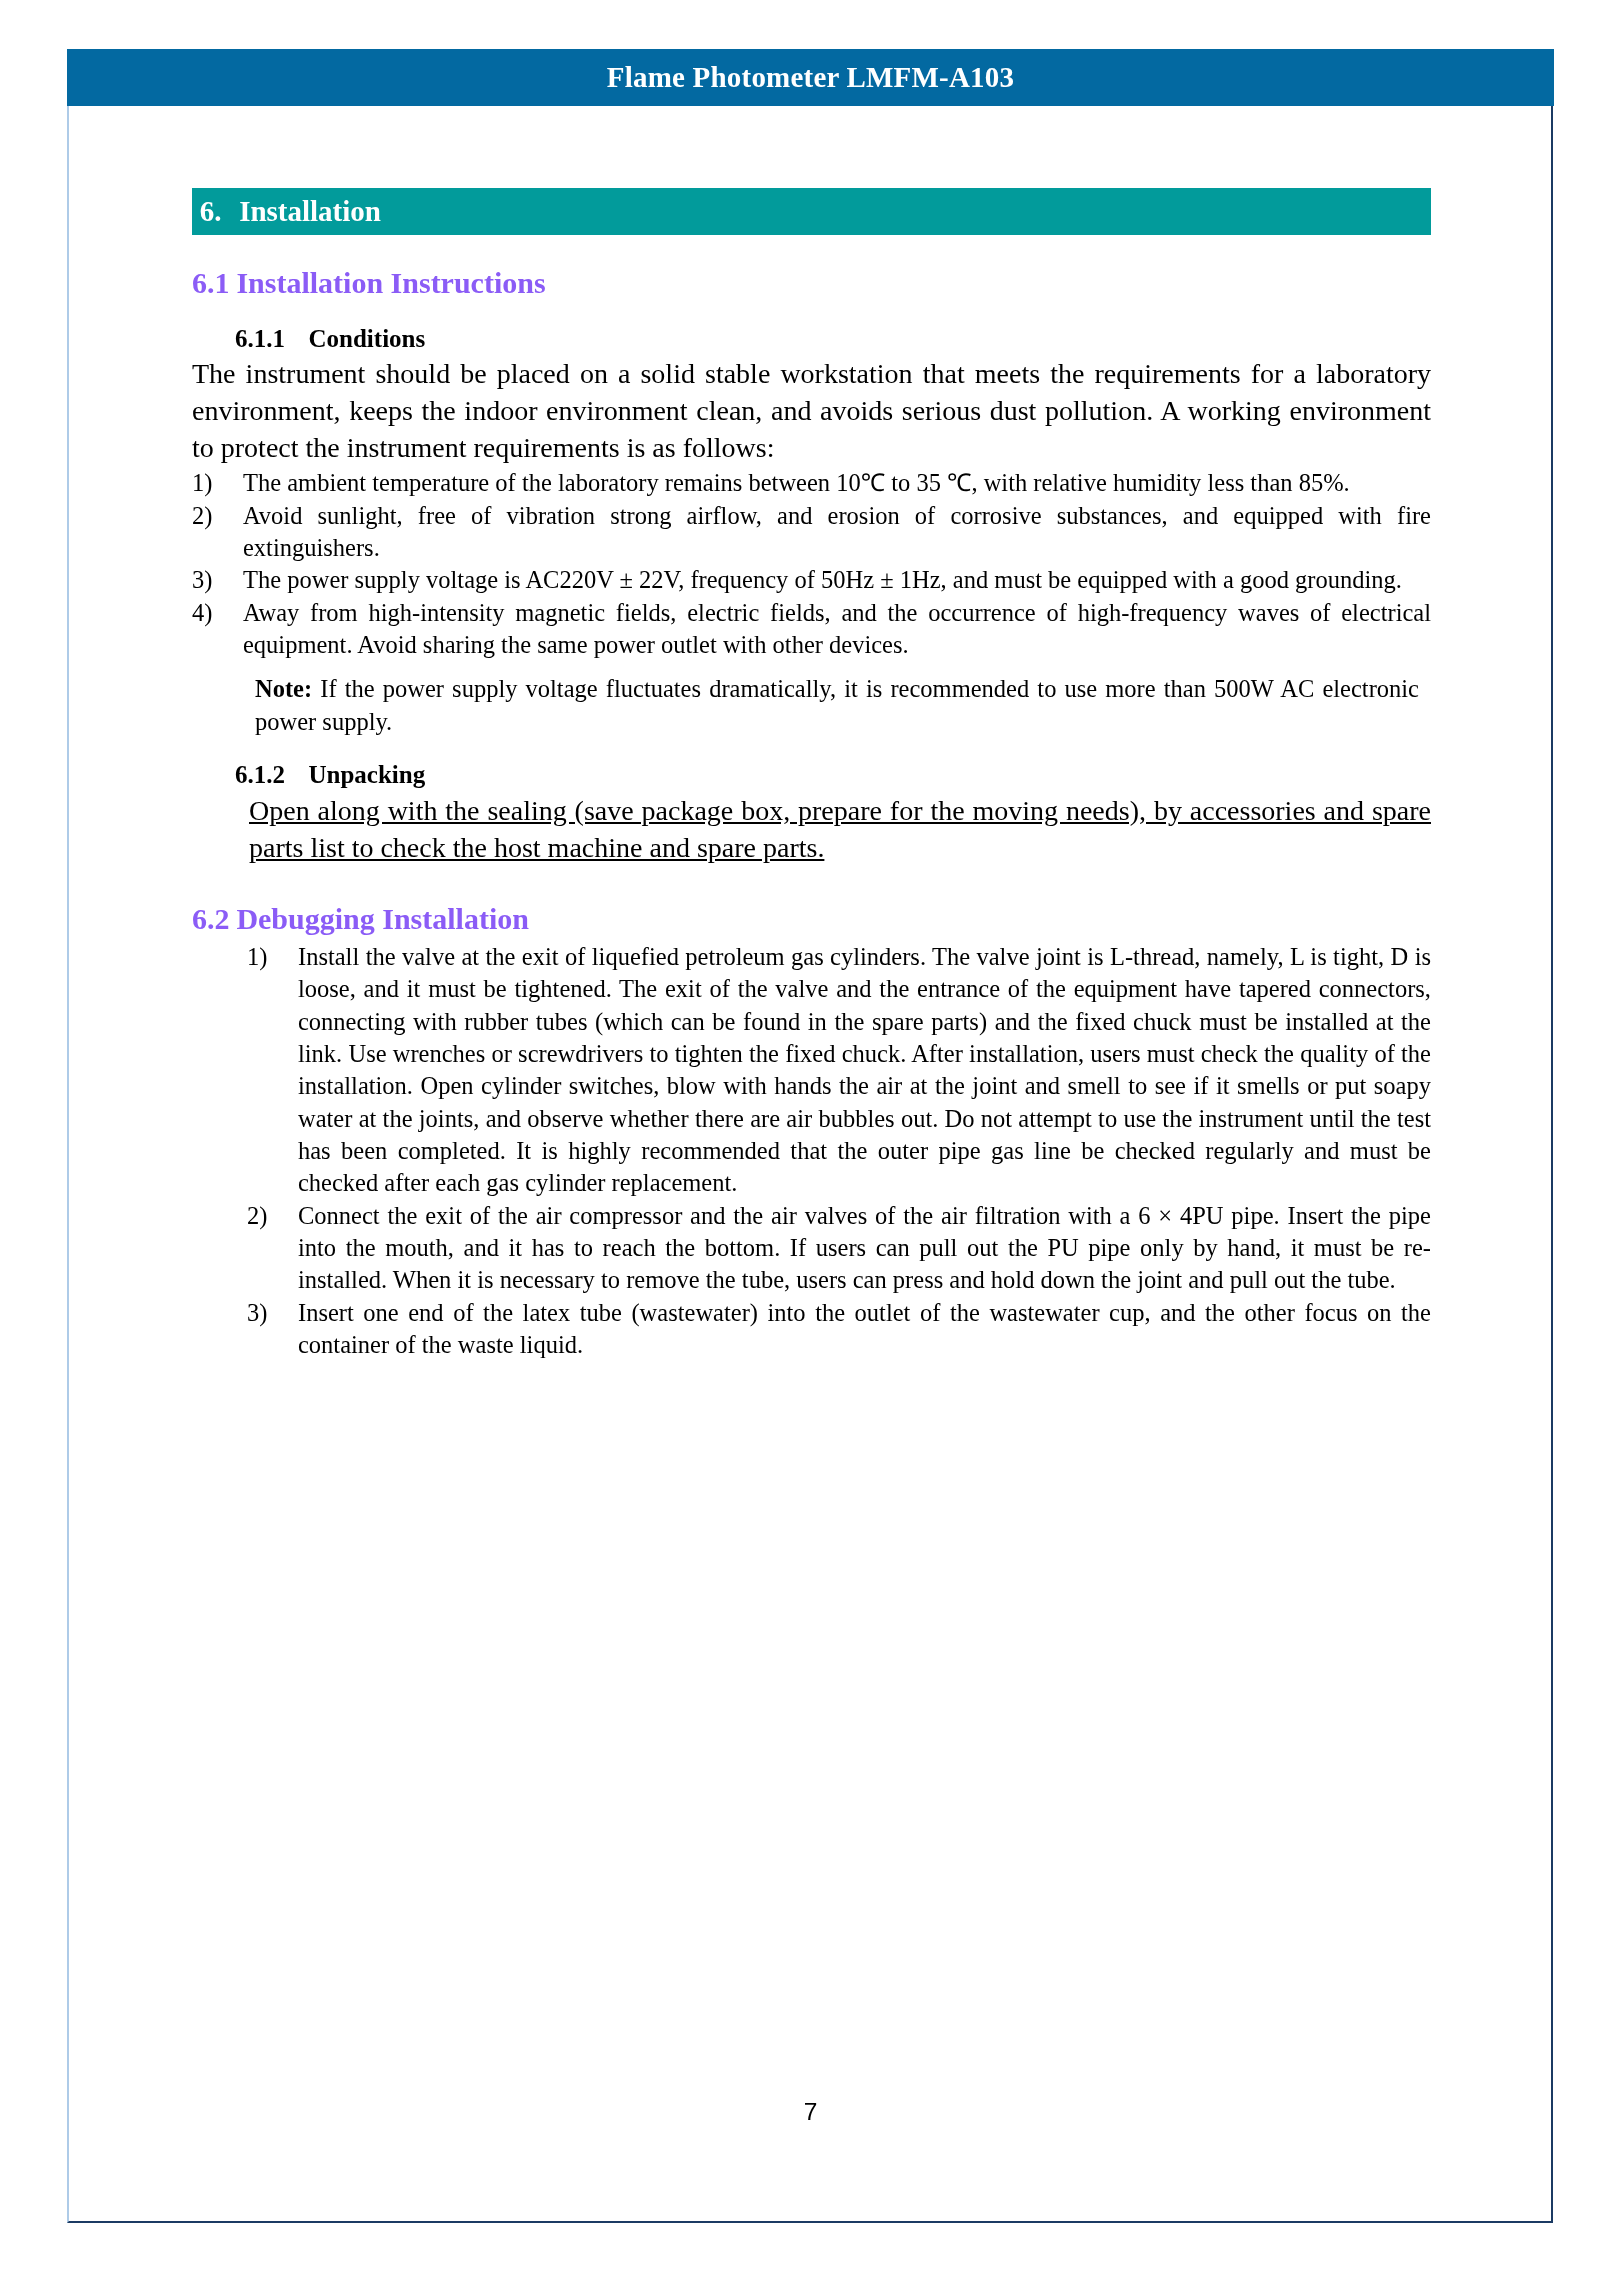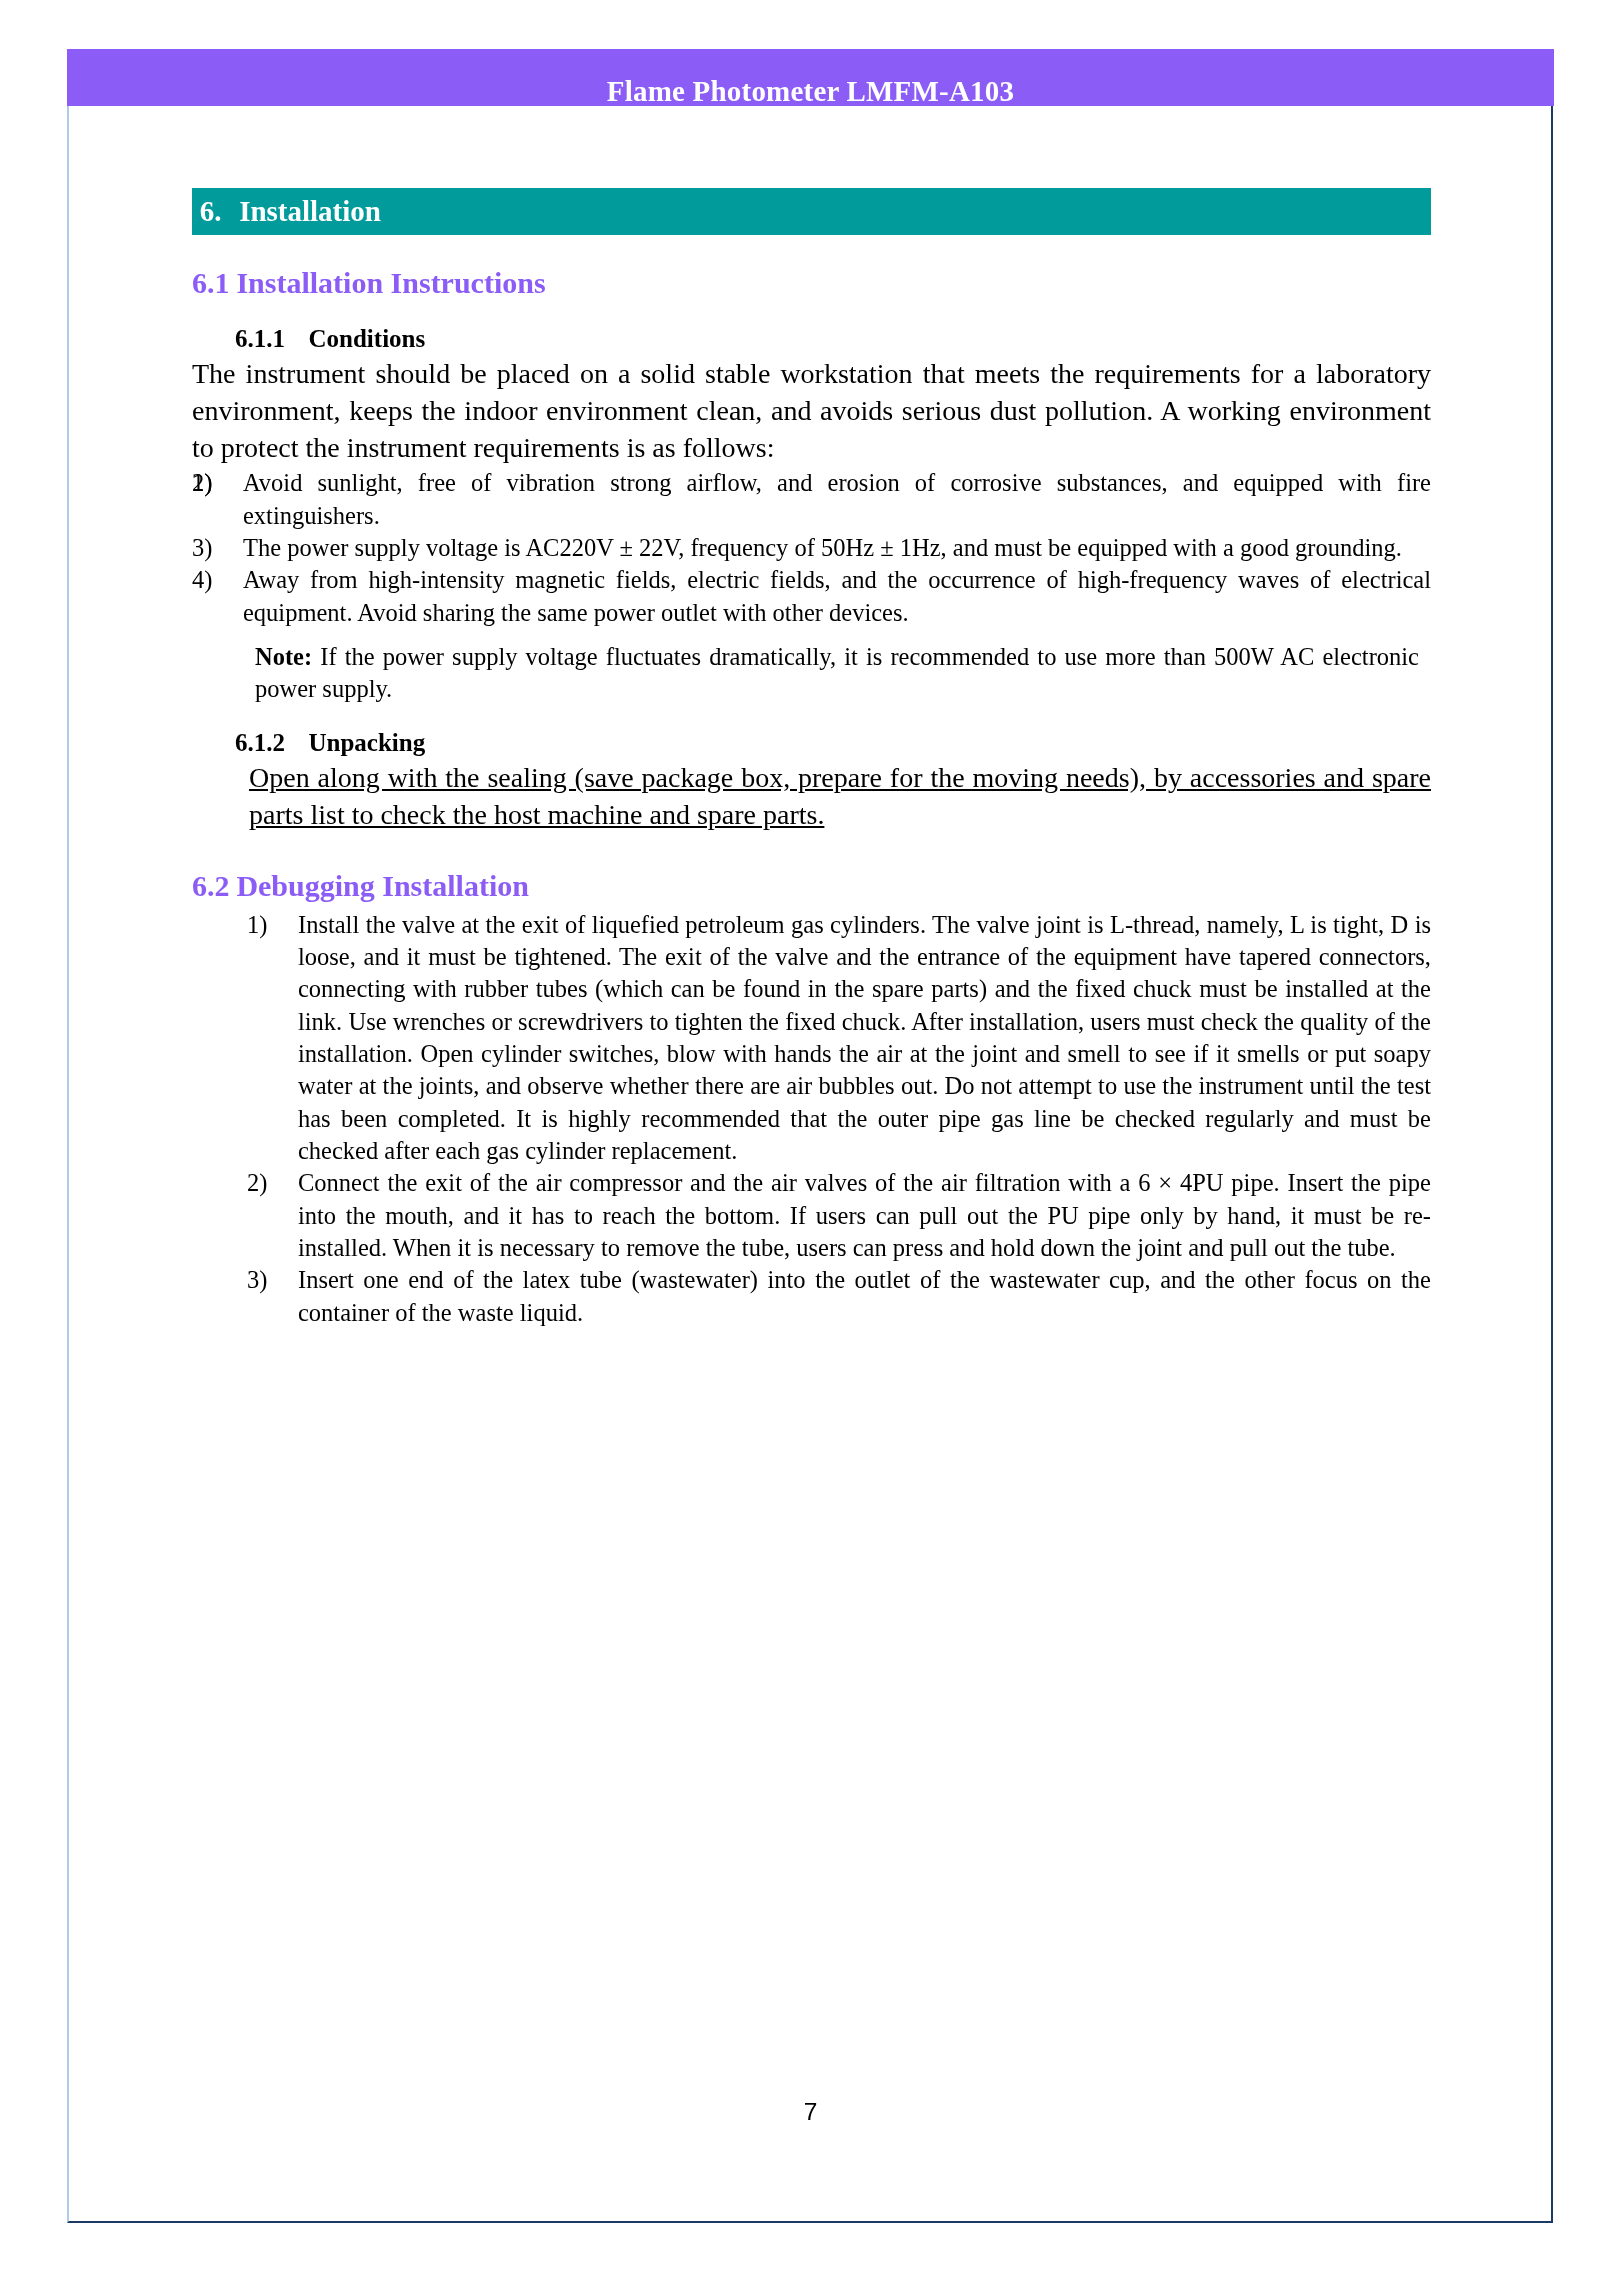--- a/index.html
+++ b/index.html
@@ -31,23 +31,23 @@
     background: #ffffff;
   }
 
   
   .header-bar {
     position: absolute;
     left: 67px;
     top: 49px;
     width: 1487px;
     height: 57px;
-    background: #8b5cf6;
+    background: #0369a1;
     display: flex;
-    align-items: flex-end;
+    align-items: center;
     justify-content: center;
   }
   .header-title {
     color: #ffffff;
     font-size: 29px;
     font-weight: bold;
     letter-spacing: 0.2px;
     line-height: 1;
   }
 
@@ -183,21 +183,21 @@
   </div>
 
   <div class="h3">
     <span class="num">6.1.1</span><span>Conditions</span>
   </div>
 
   <p class="body-p">The instrument should be placed on a solid stable workstation that meets the requirements for a laboratory environment, keeps the indoor environment clean, and avoids serious dust pollution. A working environment to protect the instrument requirements is as follows:</p>
 
   <ol class="num-list">
     <li>
-      <span class="marker">1)</span>
+      <span class="marker">1)</span><span>The ambient temperature of the laboratory remains between 10℃ to 35 ℃, with relative humidity less than 85%.</span>
     </li>
     <li>
       <span class="marker">2)</span><span>Avoid sunlight, free of vibration strong airflow, and erosion of corrosive substances, and equipped with fire extinguishers.</span>
     </li>
     <li>
       <span class="marker">3)</span><span>The power supply voltage is AC220V ± 22V, frequency of 50Hz ± 1Hz, and must be equipped with a good grounding.</span>
     </li>
     <li>
       <span class="marker">4)</span><span>Away from high-intensity magnetic fields, electric fields, and the occurrence of high-frequency waves of electrical equipment. Avoid sharing the same power outlet with other devices.</span>
       <p class="note-line"><span class="note-label">Note:</span><span> If the power supply voltage fluctuates dramatically, it is recommended to use more than 500W AC electronic power supply.</span></p>

